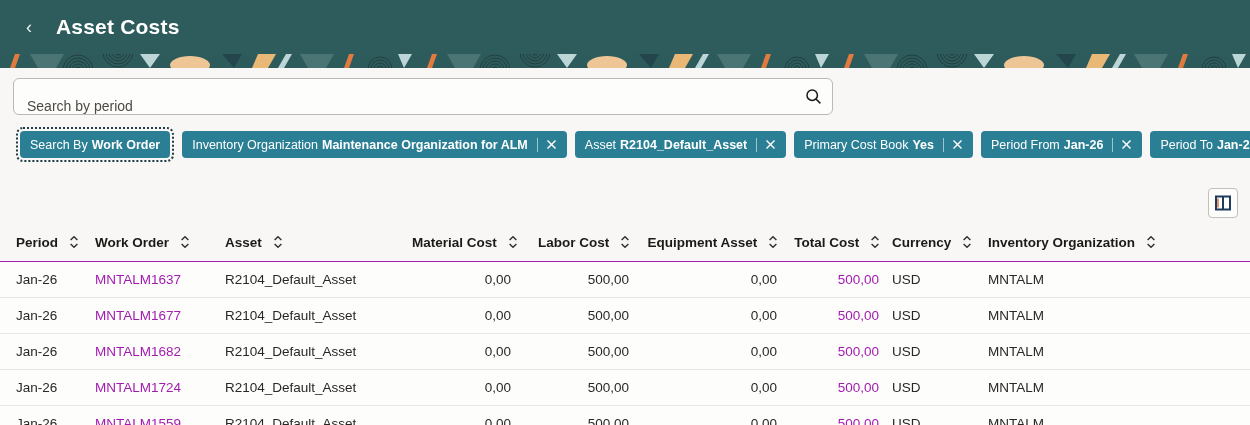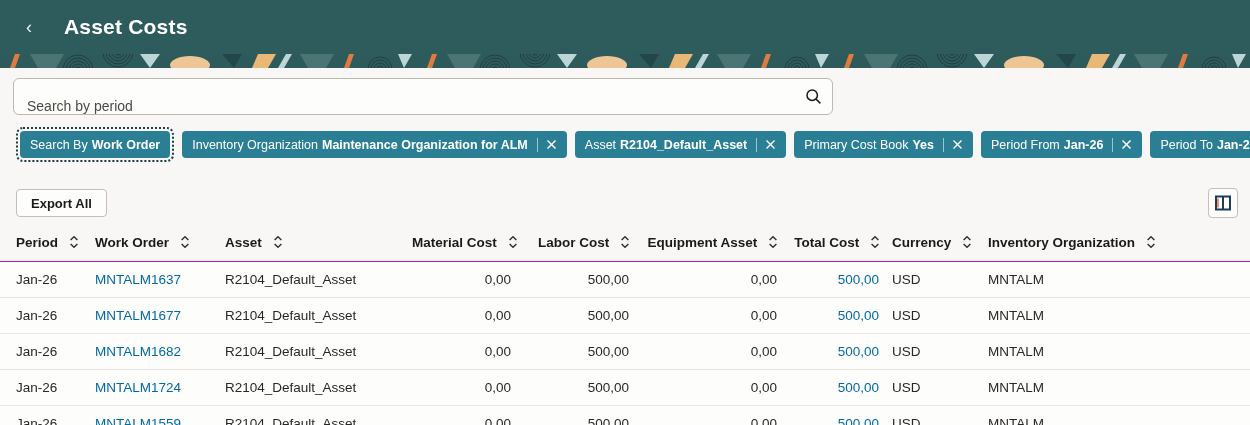--- a/index.html
+++ b/index.html
@@ -11,21 +11,21 @@
   }
   
   .app-header {
     height:54px; background:#2e5b5c; display:flex; align-items:center;
     padding-left:16px; color:#fff;
   }
   .back-btn {
     width:26px; height:26px; display:flex; align-items:center; justify-content:center;
     cursor:pointer; color:#e9f0ef; font-size:18px; line-height:1;
   }
-  .page-title { font-size:21px; font-weight:bold; margin-left:22px; letter-spacing:.2px; }
+  .page-title { font-size:21px; font-weight:bold; margin-left:14px; letter-spacing:.2px; }
   .deco-band { height:14px; overflow:hidden; line-height:0; }
   .deco-band svg { display:block; }
 
   
   .search-row { margin:10px 16px 0 13px; }
   .search-box {
     position:relative; width:820px; height:37px;
     background:#fdfdfc; border:1px solid #bdb8b1; border-radius:6px;
     display:flex; align-items:flex-end;
   }
@@ -79,21 +79,21 @@
   th, td { font-size:13.5px; overflow:hidden; white-space:nowrap; }
   th {
     font-weight:bold; color:#1b1a17; text-align:left;
     padding:9px 12px 11px 0; cursor:pointer;
   }
   th.num, td.num { text-align:right; }
   th:first-child, td:first-child { padding-left:16px; }
   thead tr { border-bottom:1px solid #a21caf; }
   tbody tr { border-bottom:1px solid #e9e6e2; background:#fdfdfc; }
   td { padding:10px 12px 10px 0; color:#2a2824; }
-  td a { color:#0369a1; text-decoration:none; cursor:pointer;text-align:right; }
+  td a { color:#a21caf; text-decoration:none; cursor:pointer;text-align:right; }
   .sort-icon { display:inline-block; vertical-align:-2px; margin-left:7px; }
   th.num .pad-r, td.num.pad-s { padding-right:13px; }
 </style>
 </head>
 <body>
 
 <div class="app-header">
   <div class="back-btn">
     <span>‹</span>
   </div>
@@ -215,21 +215,20 @@
       <span class="chip-val">Jan-26</span>
 
     </span>
   </span>
 
   <span class="chips-spacer"></span>
 
 </div>
 
 <div class="toolbar-row">
-  <button class="btn export-btn">Export All</button>
   <span class="toolbar-spacer"></span>
   <span class="cols-btn">
     <svg width="18" height="18" viewBox="0 0 18 18">
       <rect x="2" y="2.5" width="14" height="13" fill="#fff" stroke="#1d3b5e" stroke-width="2"></rect>
       <line x1="9" y1="2.5" x2="9" y2="15.5" stroke="#1d3b5e" stroke-width="2"></line>
       <line x1="4" y1="4.5" x2="4" y2="13.5" stroke="#e07a3f" stroke-width="1.6"></line>
     </svg>
   </span>
 </div>
 

